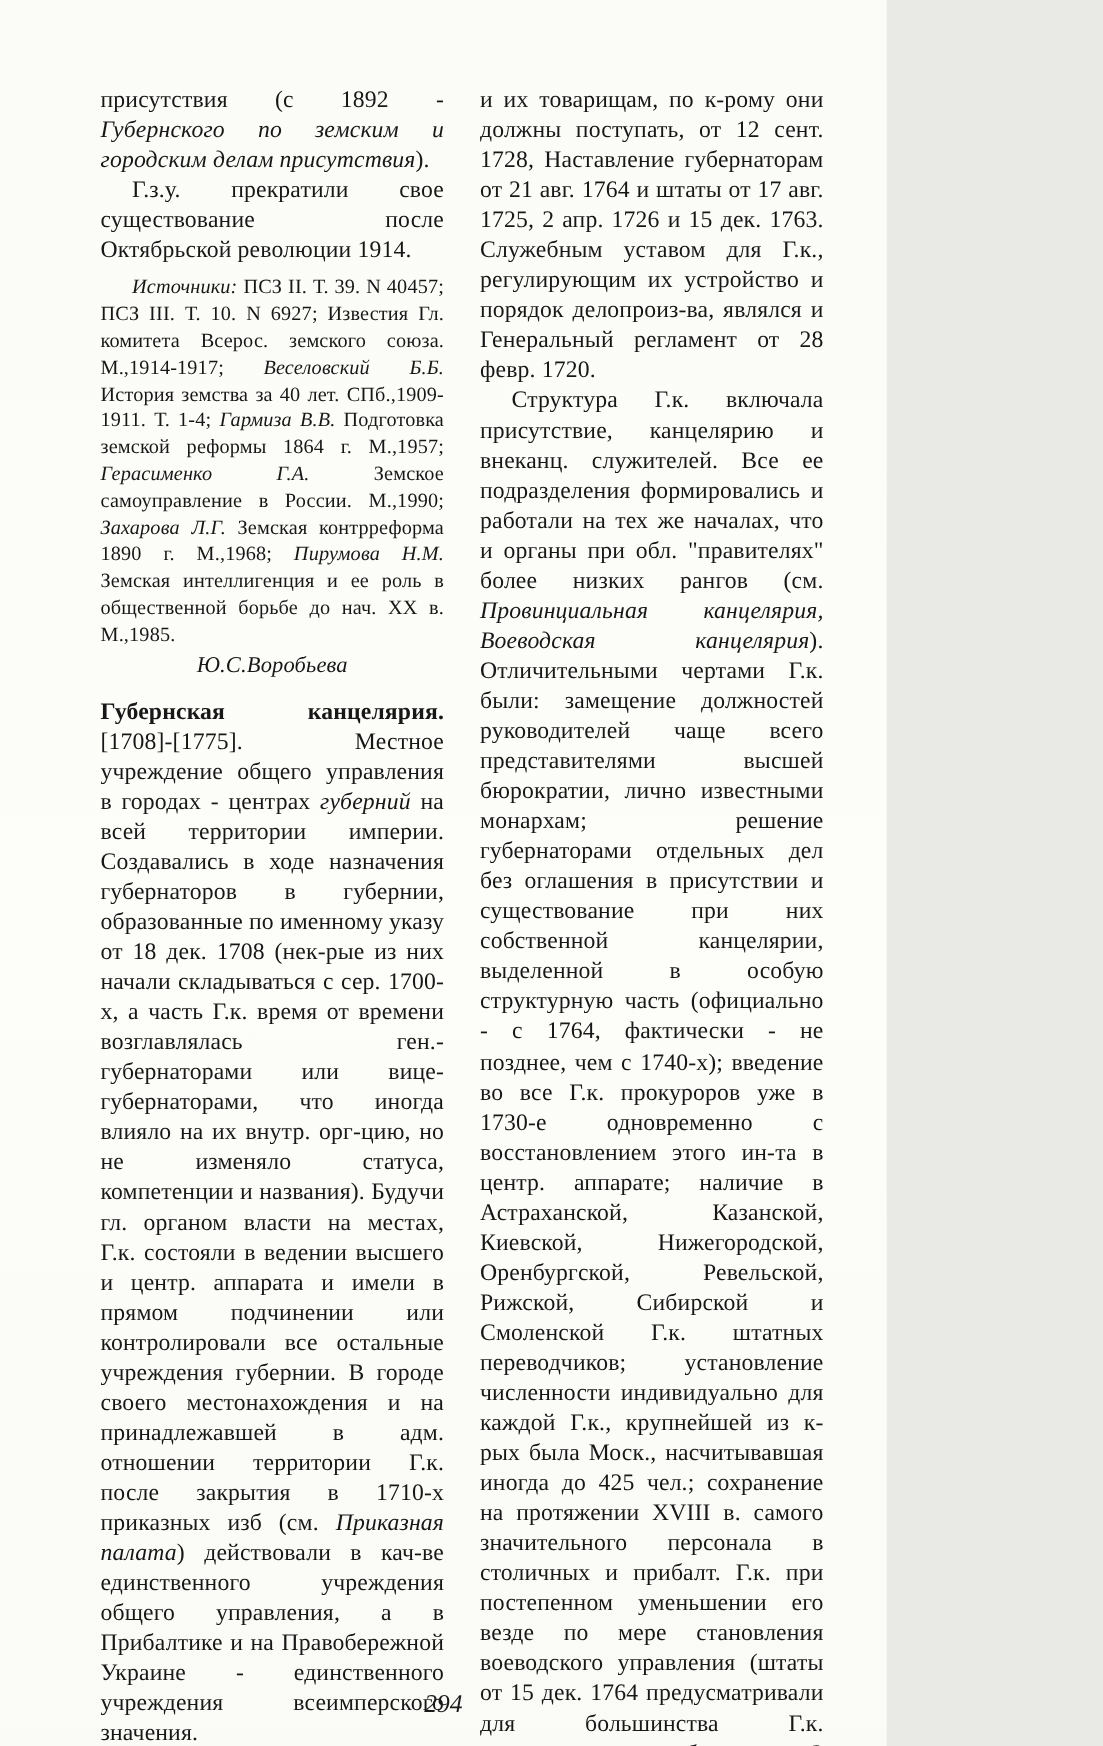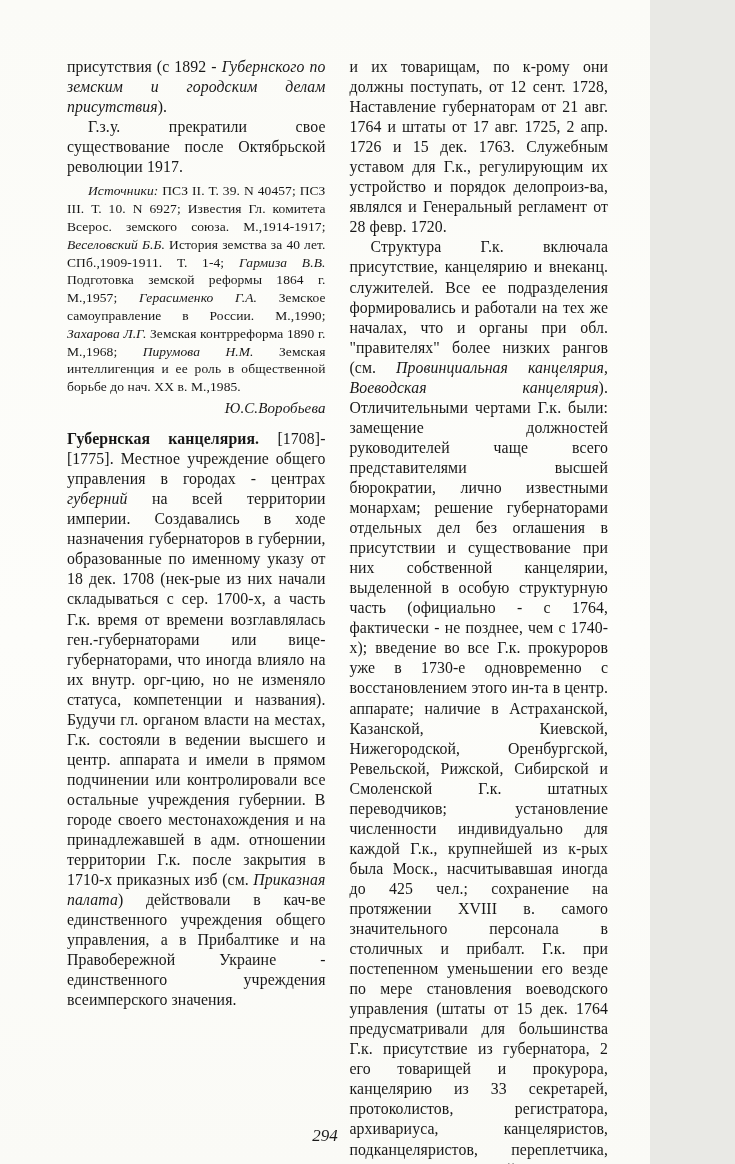--- a/index.html
+++ b/index.html
@@ -5,21 +5,21 @@
   * { box-sizing: border-box; }
   html, body { margin: 0; padding: 0; }
   body {
     width: 735px;
     height: 1164px;
     background: #e9e9e5;
     font-family: "Liberation Serif", "DejaVu Serif", serif;
   }
   .page {
     position: relative;
-    width: 650px;
+    width: 591px;
     height: 1164px;
     background: #fcfcf9;
     background-image: linear-gradient(180deg, #fbfbf7 0%, #fdfdfa 55%, #fafaf6 100%);
     overflow: hidden;
     color: #171717;
   }
   .columns {
     position: absolute;
     top: 57px;
     left: 67px;
@@ -41,21 +41,21 @@
     -webkit-hyphens: auto;
   }
   .para.indent { text-indent: 21px; }
   .kind-sources {
     font-size: 13.5px;
     line-height: 1.32;
     margin-top: 5px;
   }
   .kind-byline {
     margin-top: 3px;
-    text-align: right;
+    text-align: center;
     font-size: 15px;
   }
   .kind-entry { margin-top: 11px; }
   .seg-regular { font-style: normal; font-weight: normal; }
   .seg-italic { font-style: italic; }
   .seg-bold { font-weight: bold; margin-top: 32px; }
   .page-number {
     position: absolute;
     bottom: 18px;
     left: 0;
@@ -66,21 +66,21 @@
     color: #1a1a1a;
   }
 </style>
 </head>
 <body>
 
 <div class="page">
   <div class="columns">
     <div class="col" id="col-left">
         <p class="para kind-body"><span class="seg-regular">присутствия (с 1892 - </span><span class="seg-italic">Губернского по земским и городским делам присутствия</span><span class="seg-regular">).</span></p>
-        <p class="para kind-body indent"><span class="seg-regular">Г.з.у. прекратили свое существование после Октябрьской революции 1917.</span></p>
+        <p class="para kind-body indent"><span class="seg-regular">Г.з.у. прекратили свое существование после Октябрьской революции 1914.</span></p>
         <p class="para kind-sources indent"><span class="seg-italic">Источники:</span><span class="seg-regular"> ПСЗ II. Т. 39. N 40457; ПСЗ III. Т. 10. N 6927; Известия Гл. комитета Всерос. земского союза. М.,1914-1917; </span><span class="seg-italic">Веселовский Б.Б.</span><span class="seg-regular"> История земства за 40 лет. СПб.,1909-1911. Т. 1-4; </span><span class="seg-italic">Гармиза В.В.</span><span class="seg-regular"> Подготовка земской реформы 1864 г. М.,1957; </span><span class="seg-italic">Герасименко Г.А.</span><span class="seg-regular"> Земское самоуправление в России. М.,1990; </span><span class="seg-italic">Захарова Л.Г.</span><span class="seg-regular"> Земская контрреформа 1890 г. М.,1968; </span><span class="seg-italic">Пирумова Н.М.</span><span class="seg-regular"> Земская интеллигенция и ее роль в общественной борьбе до нач. XX в. М.,1985.</span></p>
         <p class="para kind-byline"><span class="seg-italic">Ю.С.Воробьева</span></p>
         <p class="para kind-entry"><span class="seg-bold">Губернская канцелярия.</span><span class="seg-regular"> [1708]-[1775]. Местное учреждение общего управления в городах - центрах </span><span class="seg-italic">губерний</span><span class="seg-regular"> на всей территории империи. Создавались в ходе назначения губернаторов в губернии, образованные по именному указу от 18 дек. 1708 (нек-рые из них начали складываться с сер. 1700-х, а часть Г.к. время от времени возглавлялась ген.-губернаторами или вице-губернаторами, что иногда влияло на их внутр. орг-цию, но не изменяло статуса, компетенции и названия). Будучи гл. органом власти на местах, Г.к. состояли в ведении высшего и центр. аппарата и имели в прямом подчинении или контролировали все остальные учреждения губернии. В городе своего местонахождения и на принадлежавшей в адм. отношении территории Г.к. после закрытия в 1710-х приказных изб (см. </span><span class="seg-italic">Приказная палата</span><span class="seg-regular">) действовали в кач-ве единственного учреждения общего управления, а в Прибалтике и на Правобережной Украине - единственного учреждения всеимперского значения.</span></p>
       </div>
     <div class="col" id="col-right">
         <p class="para kind-body"><span class="seg-regular">и их товарищам, по к-рому они должны поступать, от 12 сент. 1728, Наставление губернаторам от 21 авг. 1764 и штаты от 17 авг. 1725, 2 апр. 1726 и 15 дек. 1763. Служебным уставом для Г.к., регулирующим их устройство и порядок делопроиз-ва, являлся и Генеральный регламент от 28 февр. 1720.</span></p>
         <p class="para kind-body indent"><span class="seg-regular">Структура Г.к. включала присутствие, канцелярию и внеканц. служителей. Все ее подразделения формировались и работали на тех же началах, что и органы при обл. "правителях" более низких рангов (см. </span><span class="seg-italic">Провинциальная канцелярия, Воеводская канцелярия</span><span class="seg-regular">). Отличительными чертами Г.к. были: замещение должностей руководителей чаще всего представителями высшей бюрократии, лично известными монархам; решение губернаторами отдельных дел без оглашения в присутствии и существование при них собственной канцелярии, выделенной в особую структурную часть (официально - с 1764, фактически - не позднее, чем с 1740-х); введение во все Г.к. прокуроров уже в 1730-е одновременно с восстановлением этого ин-та в центр. аппарате; наличие в Астраханской, Казанской, Киевской, Нижегородской, Оренбургской, Ревельской, Рижской, Сибирской и Смоленской Г.к. штатных переводчиков; установление численности индивидуально для каждой Г.к., крупнейшей из к-рых была Моск., насчитывавшая иногда до 425 чел.; сохранение на протяжении XVIII в. самого значительного персонала в столичных и прибалт. Г.к. при постепенном уменьшении его везде по мере становления воеводского управления (штаты от 15 дек. 1764 предусматривали для большинства Г.к. присутствие из губернатора, 2 его товарищей и прокурора, канцелярию из 33 секретарей, протоколистов, регистратора, архивариуса, канцеляристов, подканцеляристов, переплетчика, ученика, 2 сторожей, палача и воинский контингент из 132 солдат и офицеров).</span></p>
         <p class="para kind-body indent"><span class="seg-regular">Губернатор отдельно от Г.к., формально регламент органом исполне-</span></p>
       </div>
   </div>

